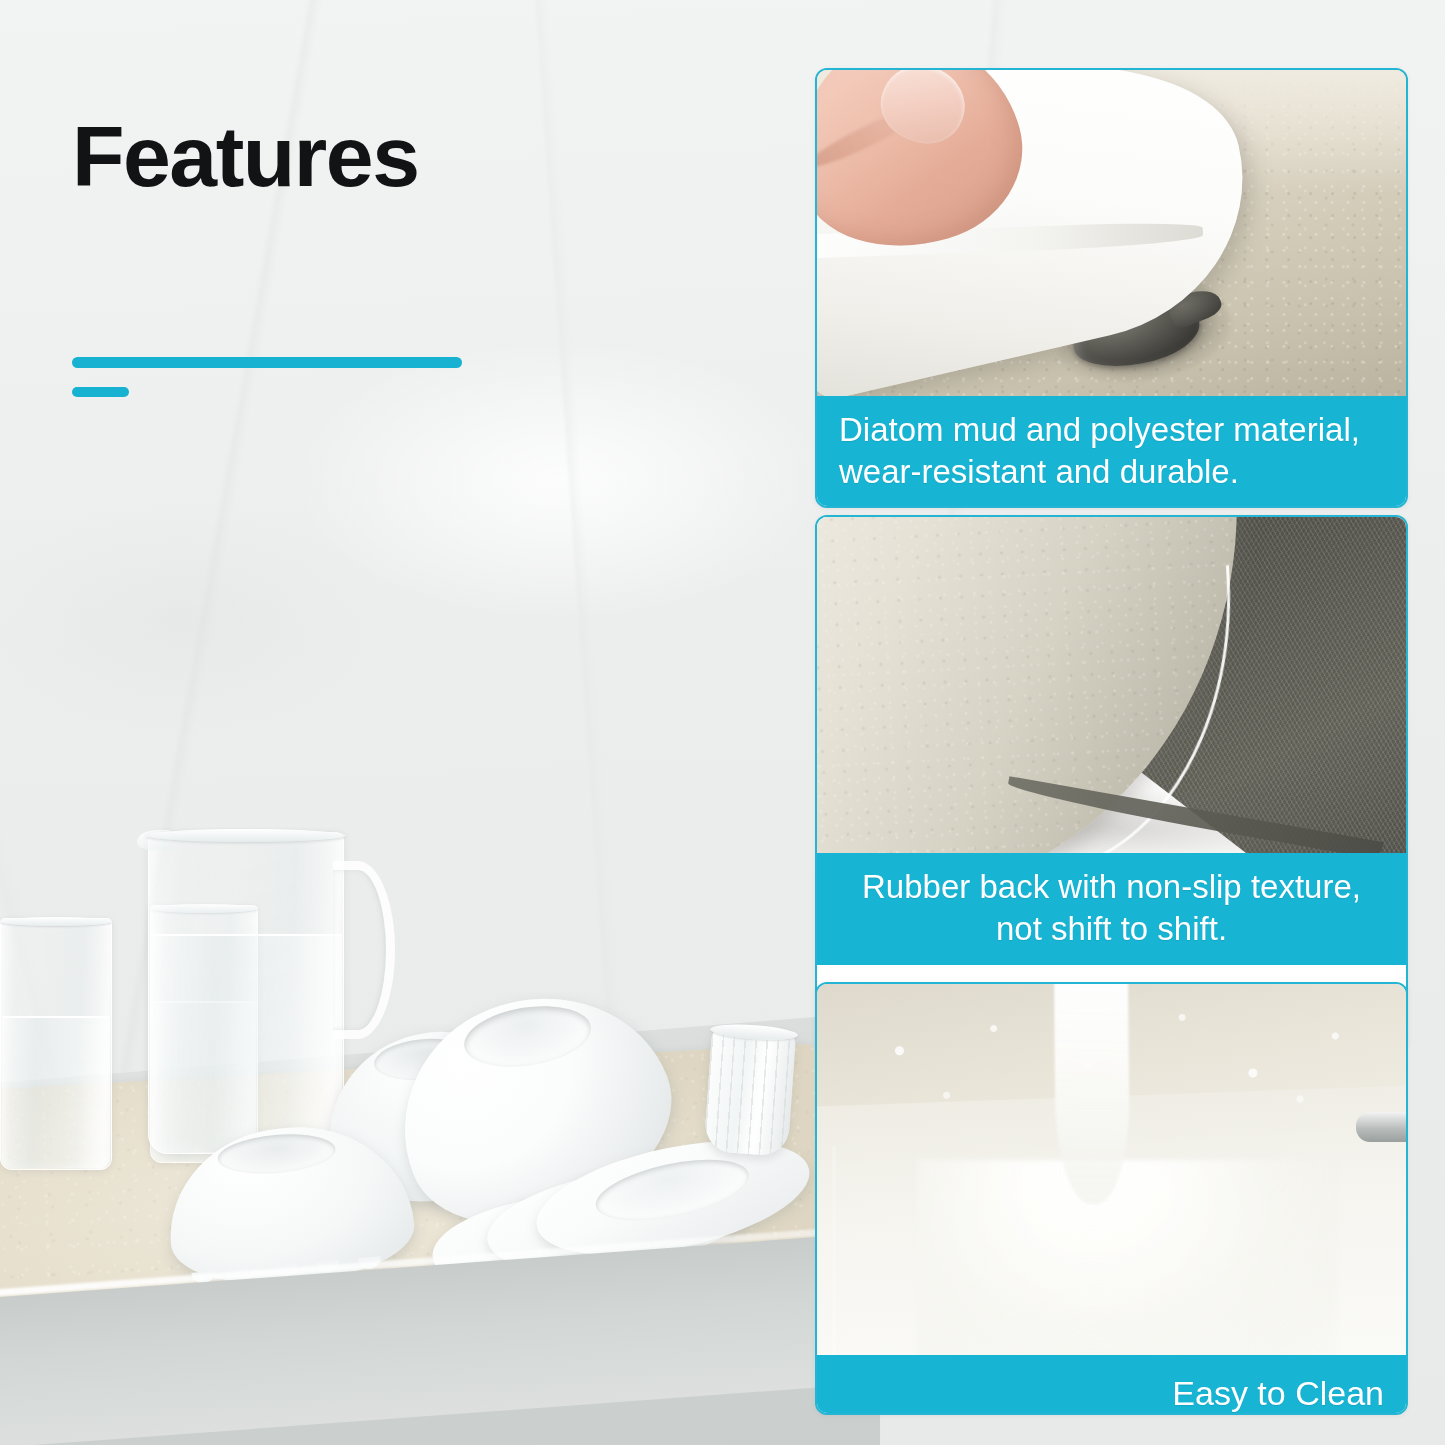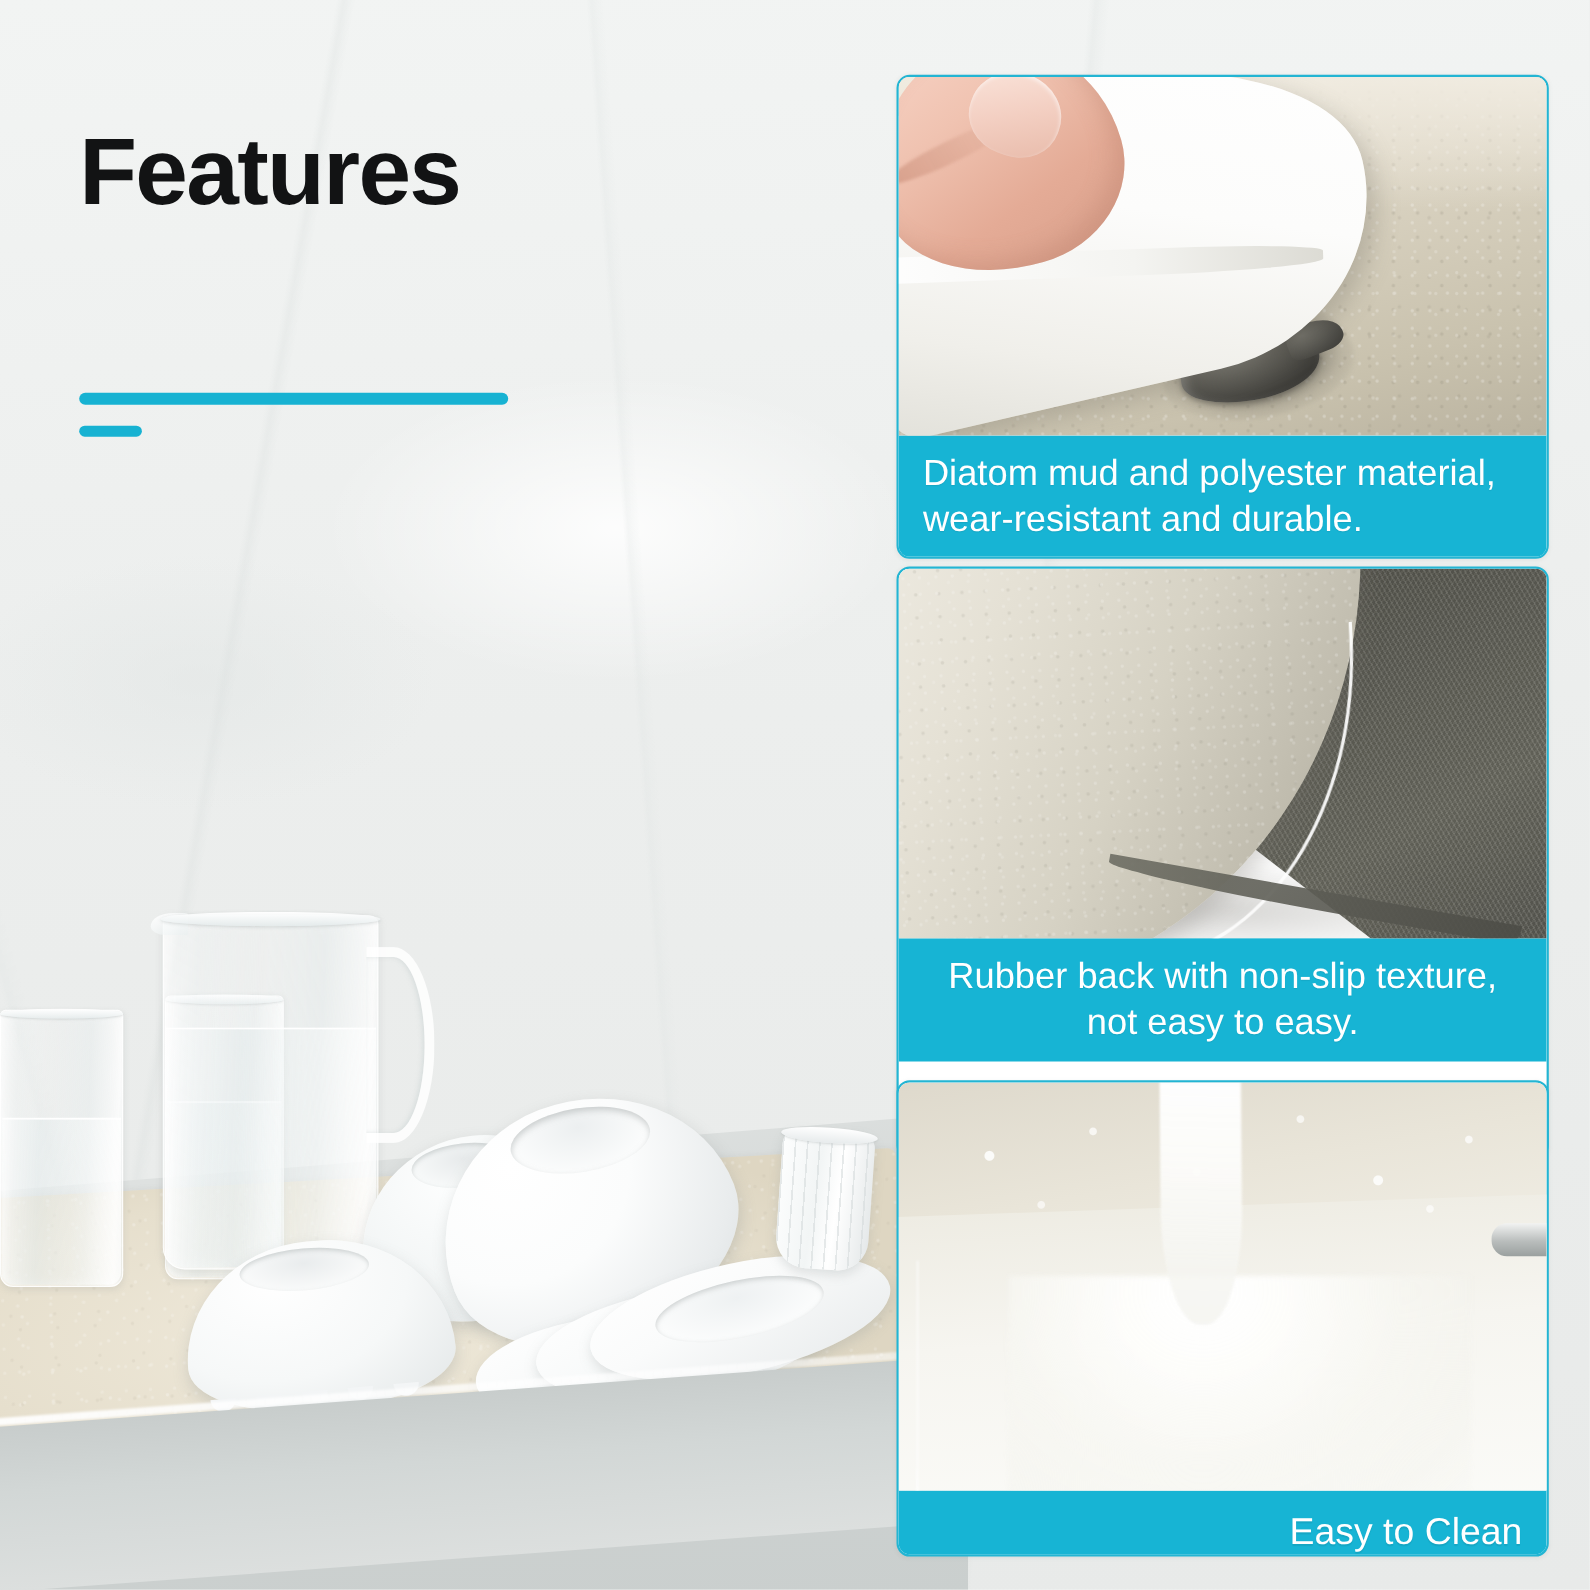--- a/index.html
+++ b/index.html
@@ -592,21 +592,21 @@
       <span class="p2-rubber"></span>
       <span class="p2-rubber-tex"></span>
       <span class="p2-shadow"></span>
       <span class="p2-fold"></span>
       <span class="p2-fold-grain"></span>
       <span class="p2-crease"></span>
       <span class="p2-edge-band"></span>
     </div>
     <div class="caption">
       <span class="cl">Rubber back with non-slip texture,</span>
-      <span class="cl">not easy to easy.</span>
+      <span class="cl">not shift to shift.</span>
     </div>
   </div>
 
   <div class="panel" id="panel-3">
     <div class="panel-photo">
       <span class="p3-bg"></span>
       <span class="p3-surface"></span>
       <span class="p3-droplets"></span>
       <span class="p3-splash"></span>
       <span class="p3-spray"></span>

